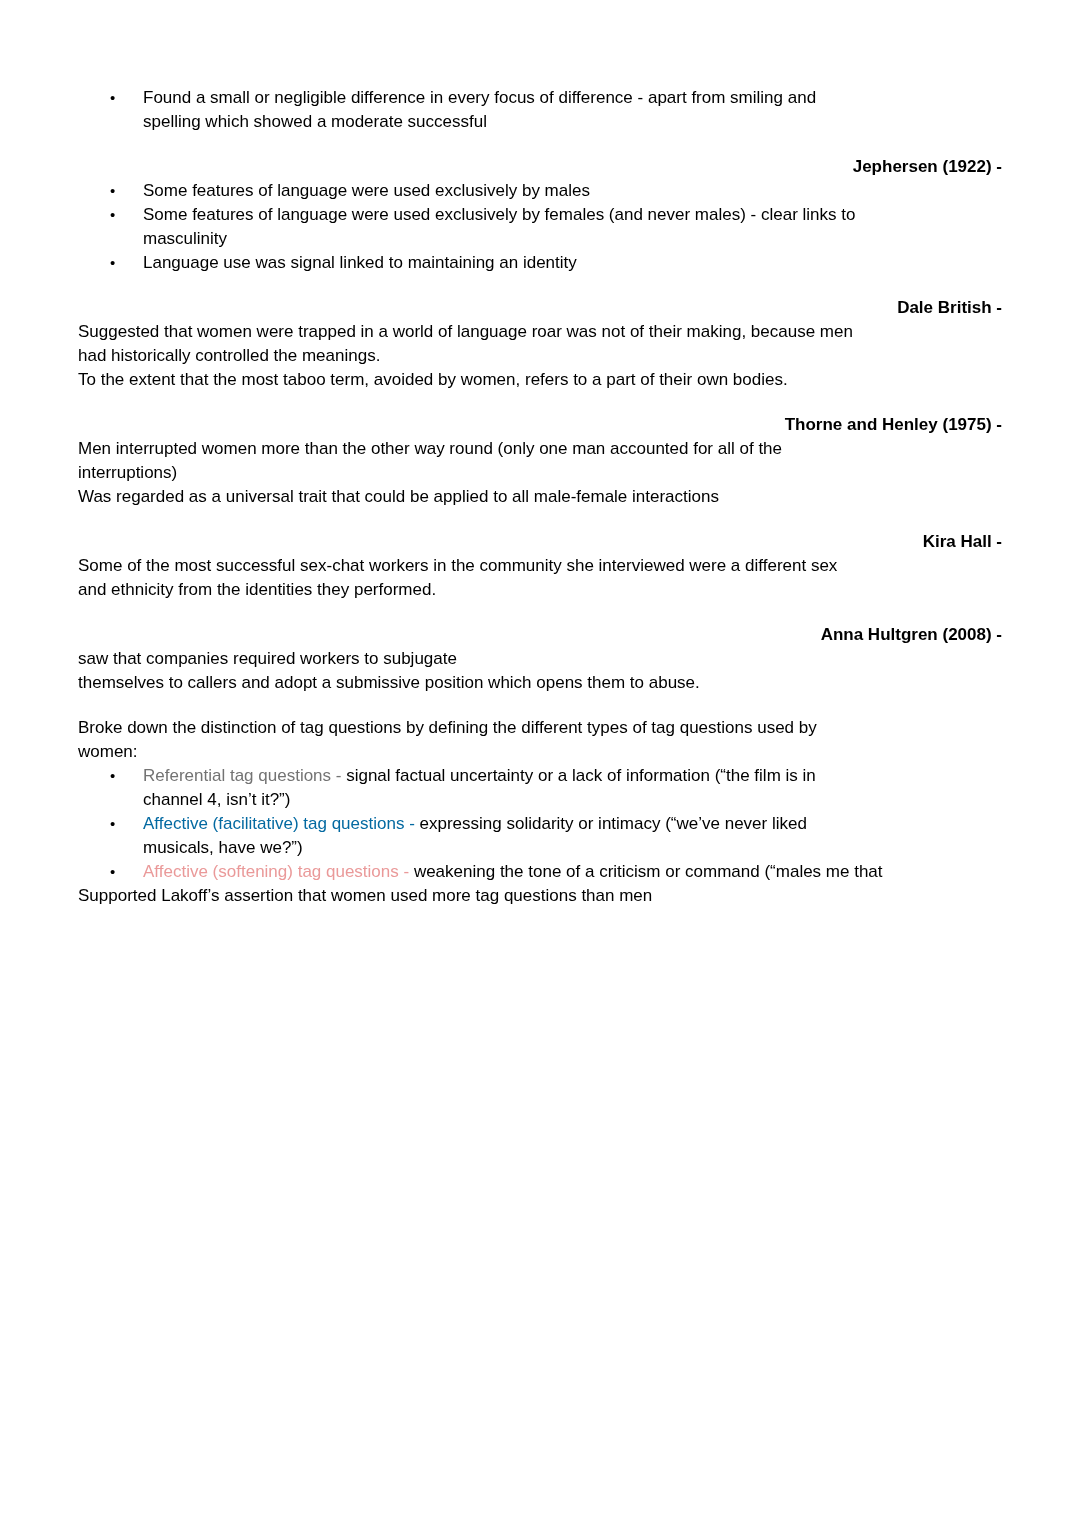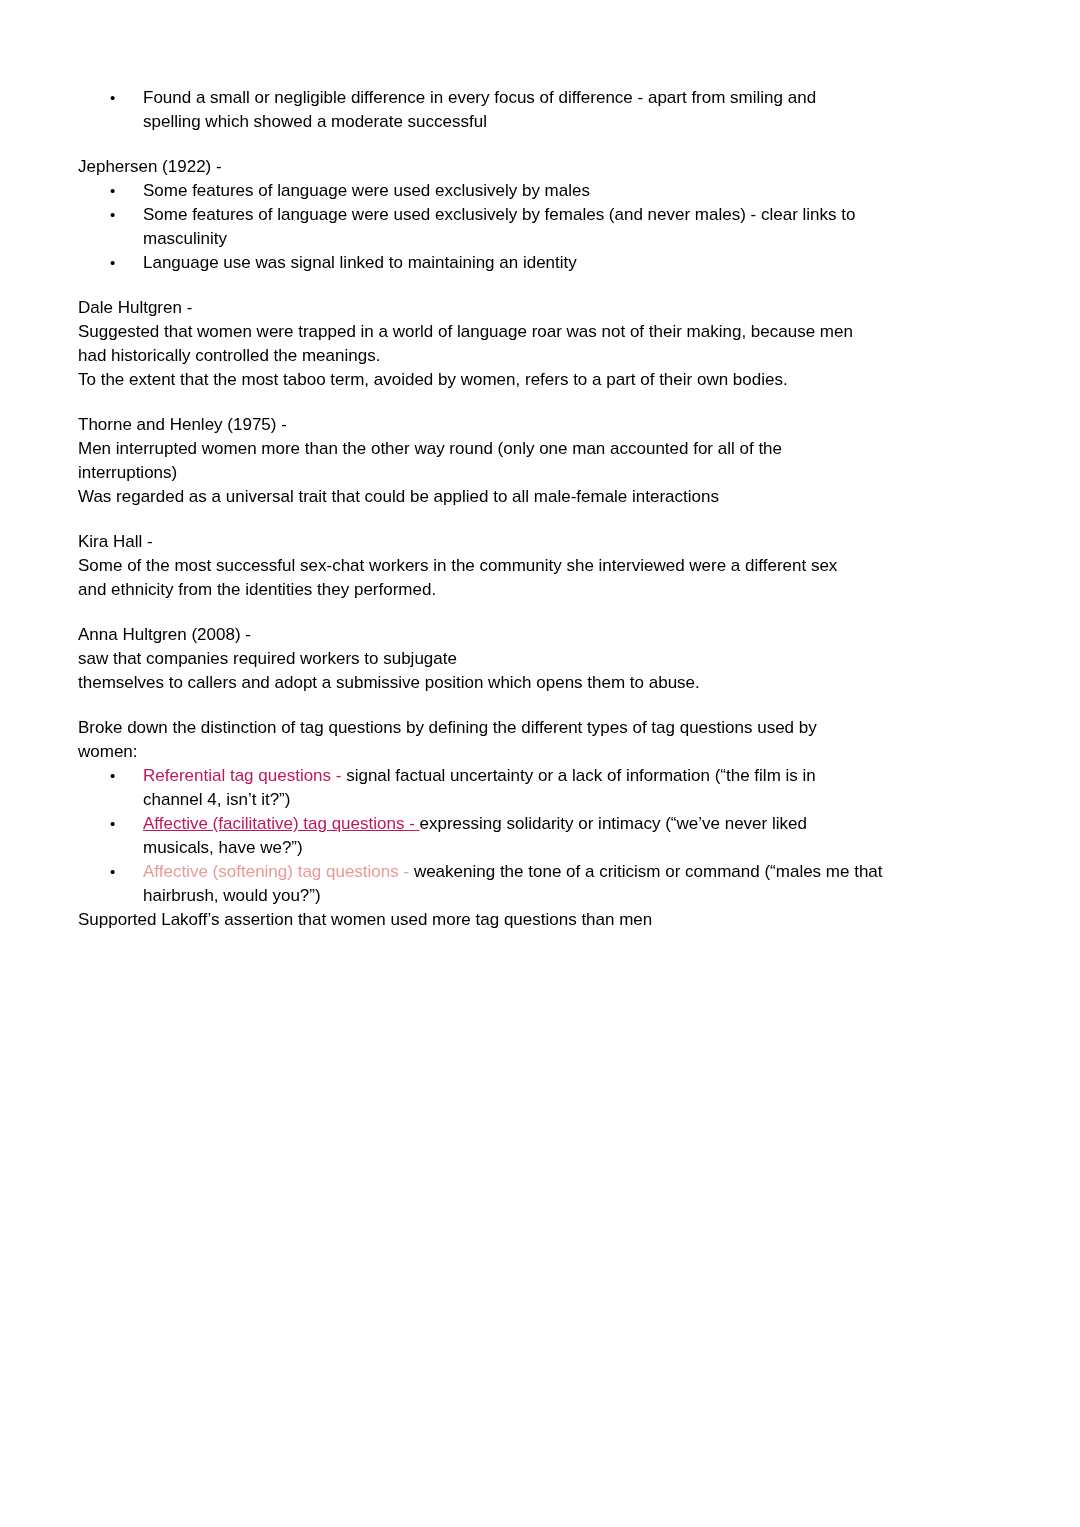--- a/index.html
+++ b/index.html
@@ -18,21 +18,22 @@
   }
   .page {
     box-sizing: border-box;
     width: 1080px;
     height: 1527px;
     padding: 86px 78px 0 78px;
     background: #ffffff;
   }
   .section + .section { margin-top: 21px; }
   .heading {
-    font-weight: normal;
+    font-weight: bold;
+    text-align: right;
   }
   .line {
     display: block;
     white-space: nowrap;
   }
   .bullet {
     display: flex;
     align-items: flex-start;
   }
   .bullet .dot {
@@ -76,21 +77,21 @@
     </div>
     <div class="bullet">
       <span class="dot">•</span>
       <span class="btext">
         <span class="line">Language use was signal linked to maintaining an identity</span>
       </span>
     </div>
   </div>
 
   <div class="section">
-    <div class="heading line">Dale Hultgren -</div>
+    <div class="heading line">Dale British -</div>
     <span class="line">Suggested that women were trapped in a world of language roar was not of their making, because men</span>
     <span class="line">had historically controlled the meanings.</span>
     <span class="line">To the extent that the most taboo term, avoided by women, refers to a part of their own bodies.</span>
   </div>
 
   <div class="section">
     <div class="heading line">Thorne and Henley (1975) -</div>
     <span class="line">Men interrupted women more than the other way round (only one man accounted for all of the</span>
     <span class="line">interruptions)</span>
     <span class="line">Was regarded as a universal trait that could be applied to all male-female interactions</span>
@@ -108,35 +109,34 @@
     <span class="line">themselves to callers and adopt a submissive position which opens them to abuse.</span>
   </div>
 
   <div class="section">
     <span class="line">Broke down the distinction of tag questions by defining the different types of tag questions used by</span>
     <span class="line">women:</span>
 
     <div class="bullet">
       <span class="dot">•</span>
       <span class="btext">
-        <span class="line"><span class="pink" style="color: #be185d;">Referential tag questions - </span><span>signal factual uncertainty or a lack of information (“the film is in</span></span>
+        <span class="line"><span class="pink" style="color: #737373;">Referential tag questions - </span><span>signal factual uncertainty or a lack of information (“the film is in</span></span>
         <span class="line">channel 4, isn’t it?”)</span>
       </span>
     </div>
     <div class="bullet">
       <span class="dot">•</span>
       <span class="btext">
-        <span class="line"><span class="pink" style="color: #be185d; text-decoration: underline;">Affective (facilitative) tag questions - </span><span>expressing solidarity or intimacy (“we’ve never liked</span></span>
+        <span class="line"><span class="pink" style="color: #0369a1;">Affective (facilitative) tag questions - </span><span>expressing solidarity or intimacy (“we’ve never liked</span></span>
         <span class="line">musicals, have we?”)</span>
       </span>
     </div>
     <div class="bullet">
       <span class="dot">•</span>
       <span class="btext">
         <span class="line"><span class="pink" style="color: rgb(234, 153, 153);">Affective (softening) tag questions - </span><span>weakening the tone of a criticism or command (“males me that</span></span>
-        <span class="line">hairbrush, would you?”)</span>
       </span>
     </div>
 
     <span class="line">Supported Lakoff’s assertion that women used more tag questions than men</span>
   </div>
 
 </div>
 
 </body></html>

